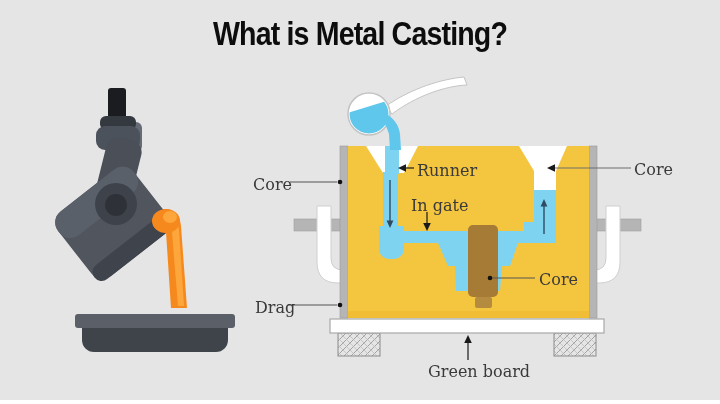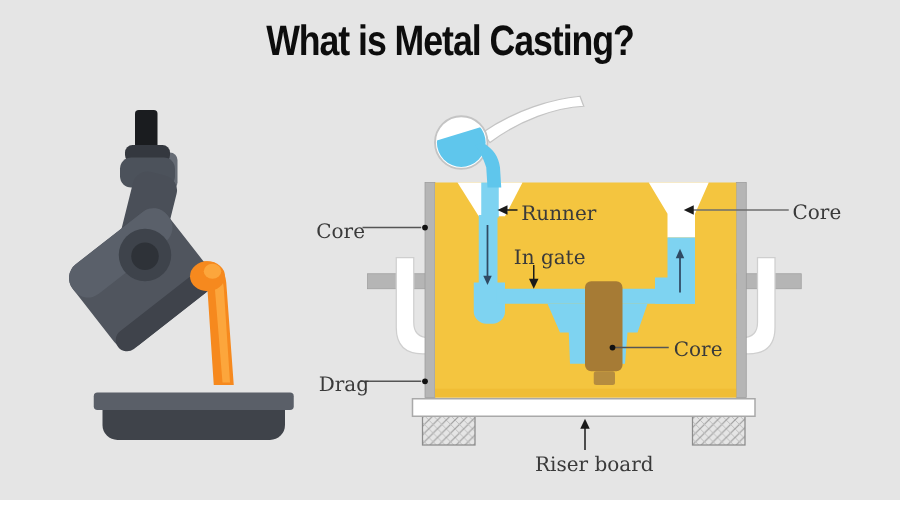--- a/index.html
+++ b/index.html
@@ -146,15 +146,15 @@
       </g>
     </g>
   </svg>
 
   <span class="lbl" style="left:253px;top:175px;">Core</span>
   <span class="lbl" style="left:255px;top:298px;">Drag</span>
   <span class="lbl" style="left:417px;top:161px;">Runner</span>
   <span class="lbl" style="left:411px;top:196px;">In gate</span>
   <span class="lbl" style="left:539px;top:270px;">Core</span>
   <span class="lbl" style="left:634px;top:160px;">Core</span>
-  <span class="lbl" style="left:428px;top:362px;">Riser board</span>
+  <span class="lbl" style="left:428px;top:362px;">Green board</span>
 
 </div>
 
 </body></html>

